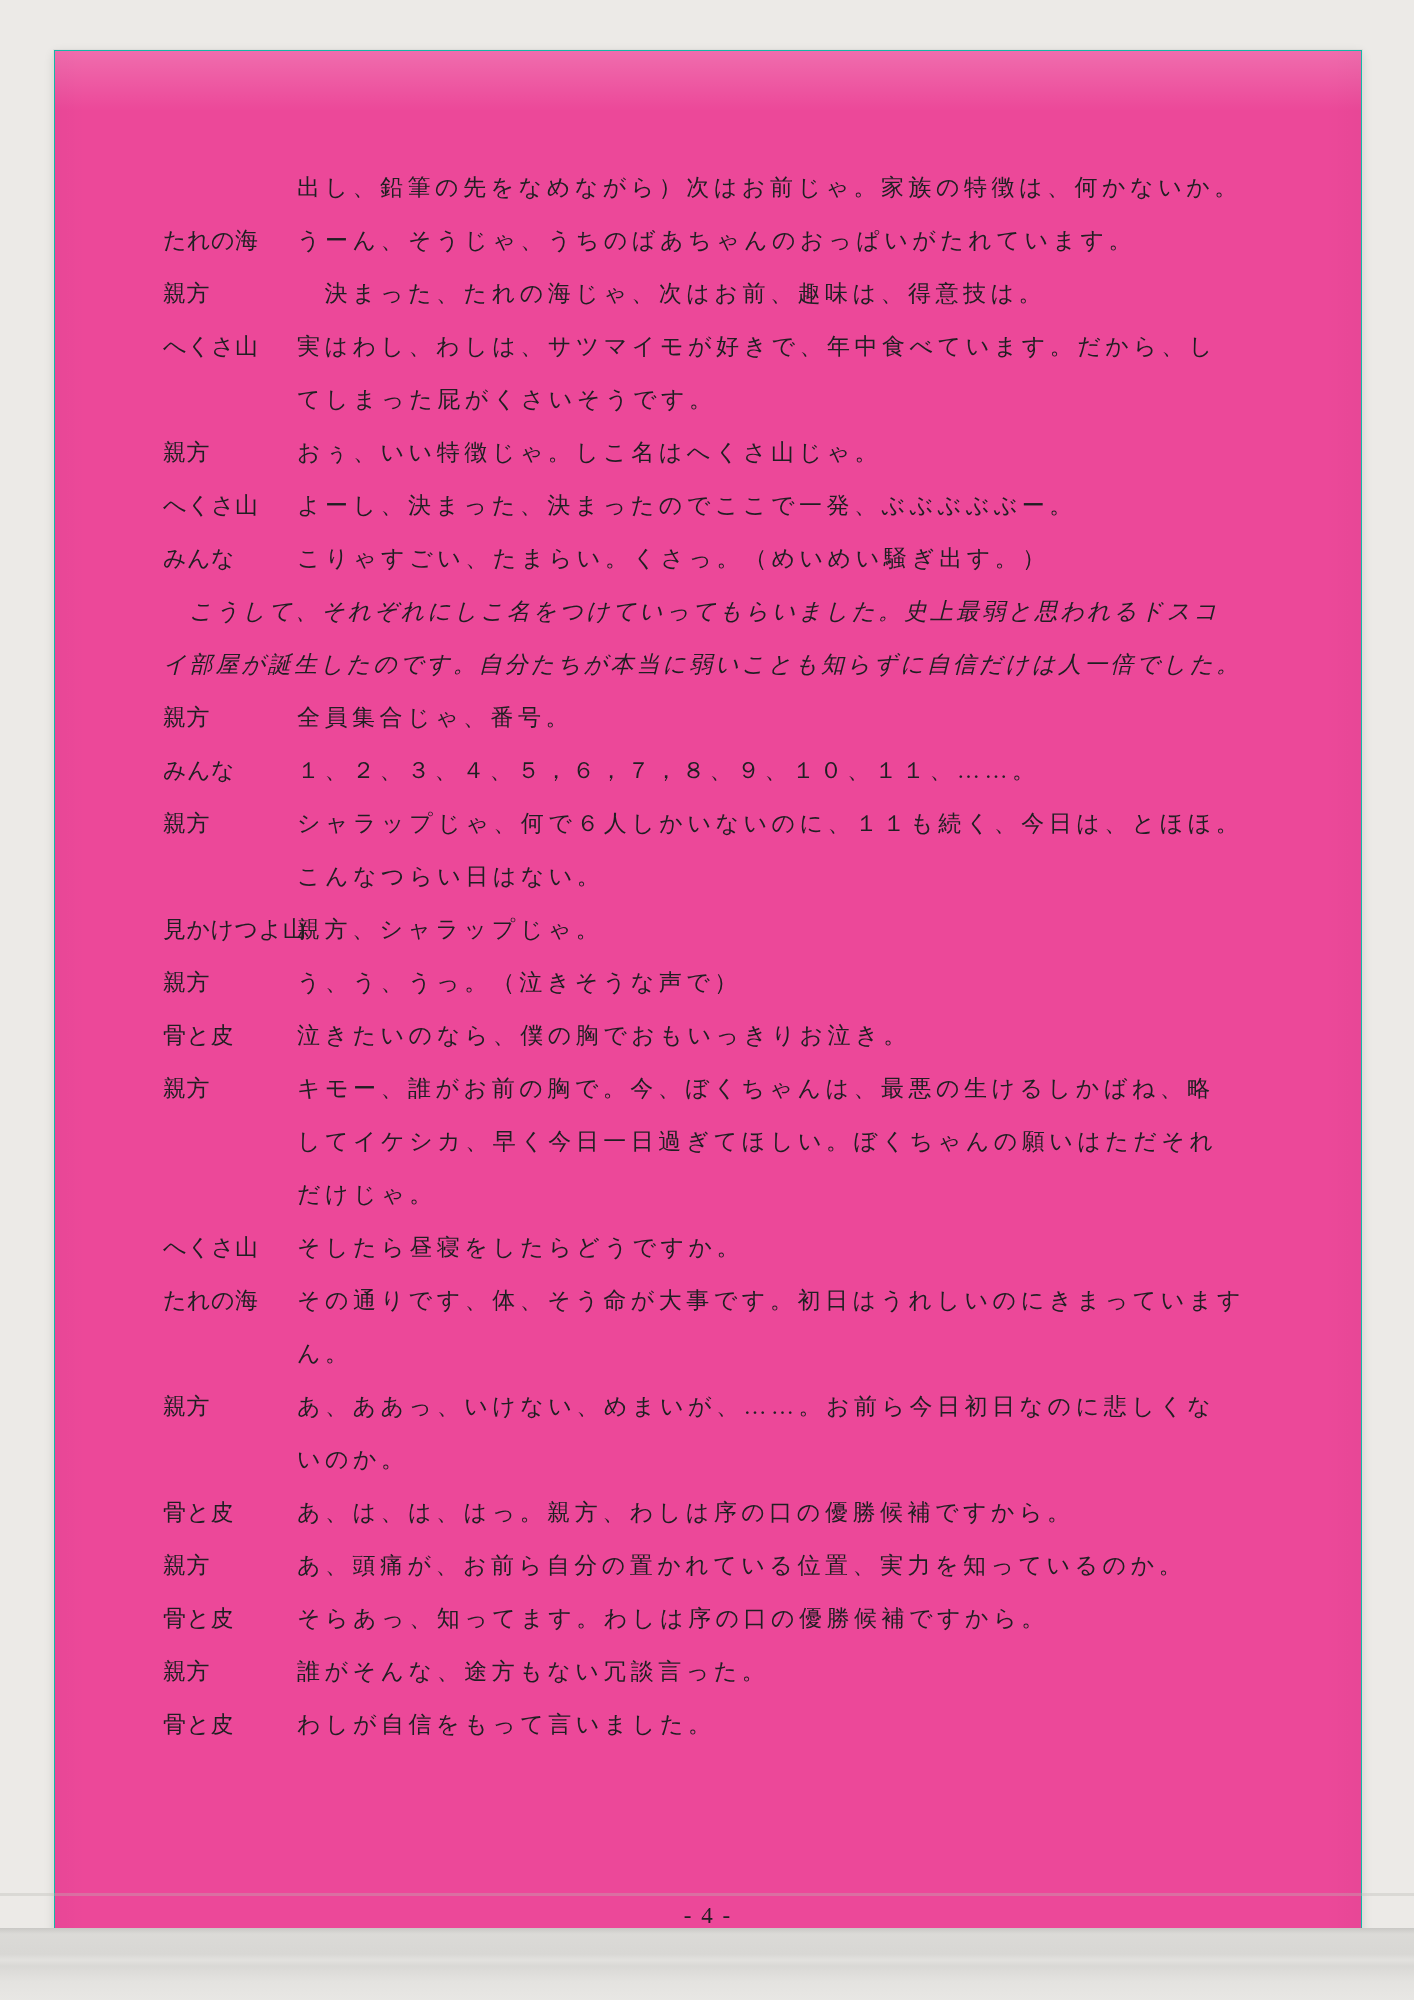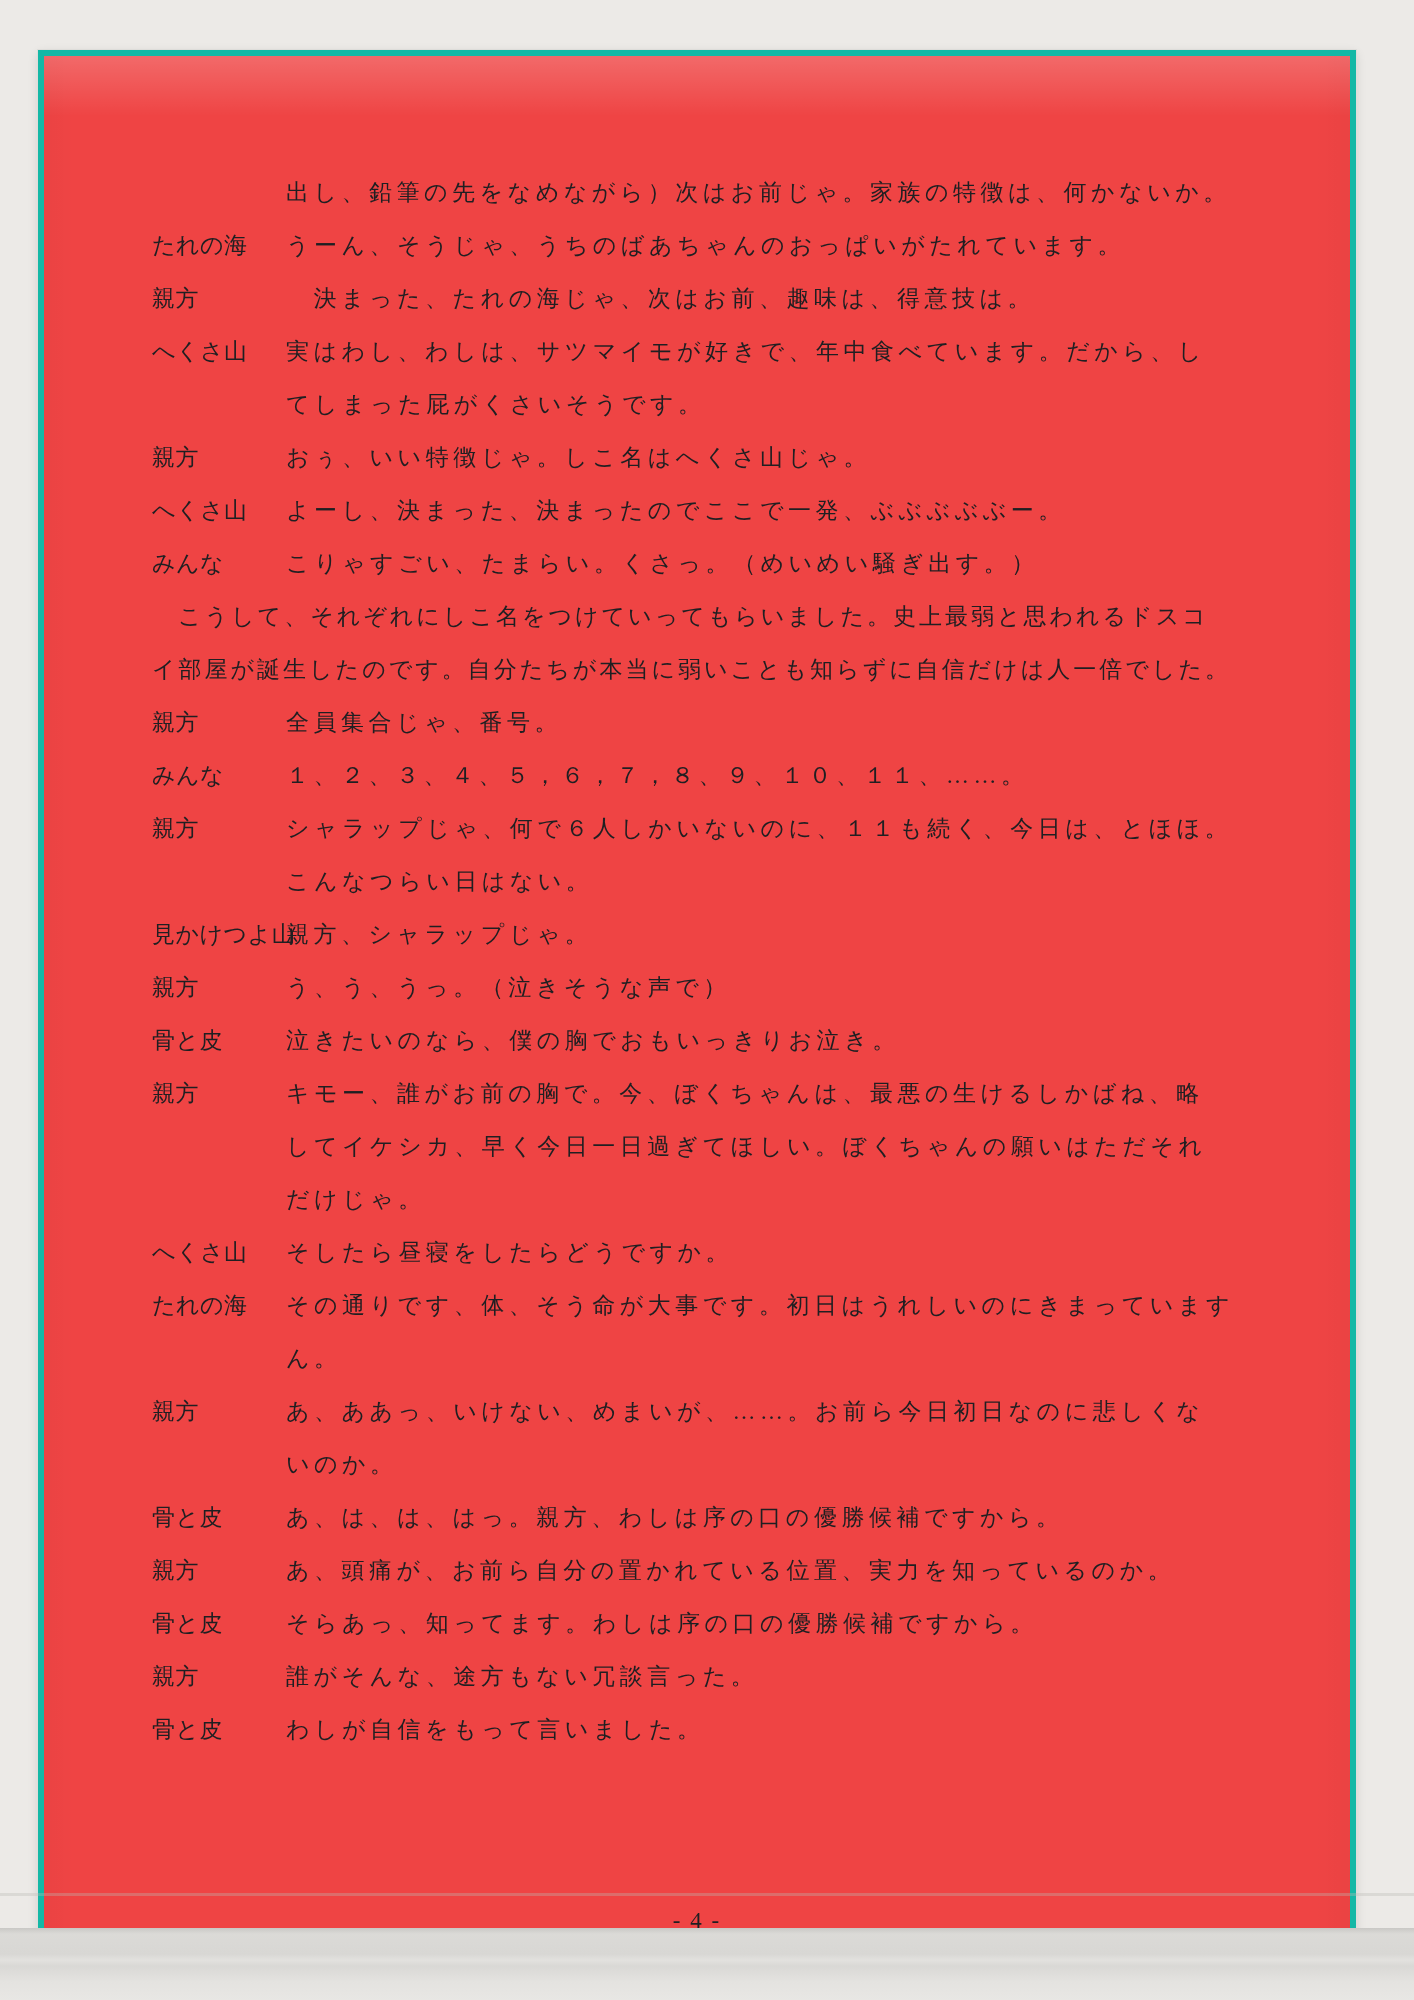--- a/index.html
+++ b/index.html
@@ -11,26 +11,26 @@
     position: relative;
     width: 1414px;
     height: 2000px;
     overflow: hidden;
     background: #eceae7;
     font-family: "Liberation Serif", "DejaVu Serif", serif;
     color: #1f1f22;
   }
   .page {
     position: absolute;
-    left: 38px;
+    left: 54px;
     top: 50px;
     width: 1306px;
     height: 1900px;
-    background: #ef4444;
-    border: 6px solid #14b8a6;
+    background: #ec4899;
+    border: 1px solid #14b8a6;
     box-shadow: 0 0 0 1px #deddda, 0 3px 10px rgba(0,0,0,0.12);
   }
   .page::before {
     content: "";
     position: absolute;
     inset: 0;
     pointer-events: none;
     background:
       linear-gradient(180deg, rgba(255,255,255,0.20) 0, rgba(255,255,255,0) 60px),
       linear-gradient(90deg, rgba(0,0,0,0.02) 0, rgba(0,0,0,0) 30px, rgba(0,0,0,0) 1270px, rgba(0,0,0,0.02) 100%);
@@ -51,20 +51,21 @@
     white-space: nowrap;
   }
   .row .text {
     white-space: pre-wrap;
     letter-spacing: 4.5px;
     width: 948px;
   }
   .row.narration .text {
     letter-spacing: 3px;
     width: 1082px;
+    font-style: italic;
   }
   .footer {
     position: absolute;
     left: 0;
     width: 100%;
     top: 1852px;
     text-align: center;
     font-size: 23px;
     letter-spacing: 2px;
     z-index: 6;

